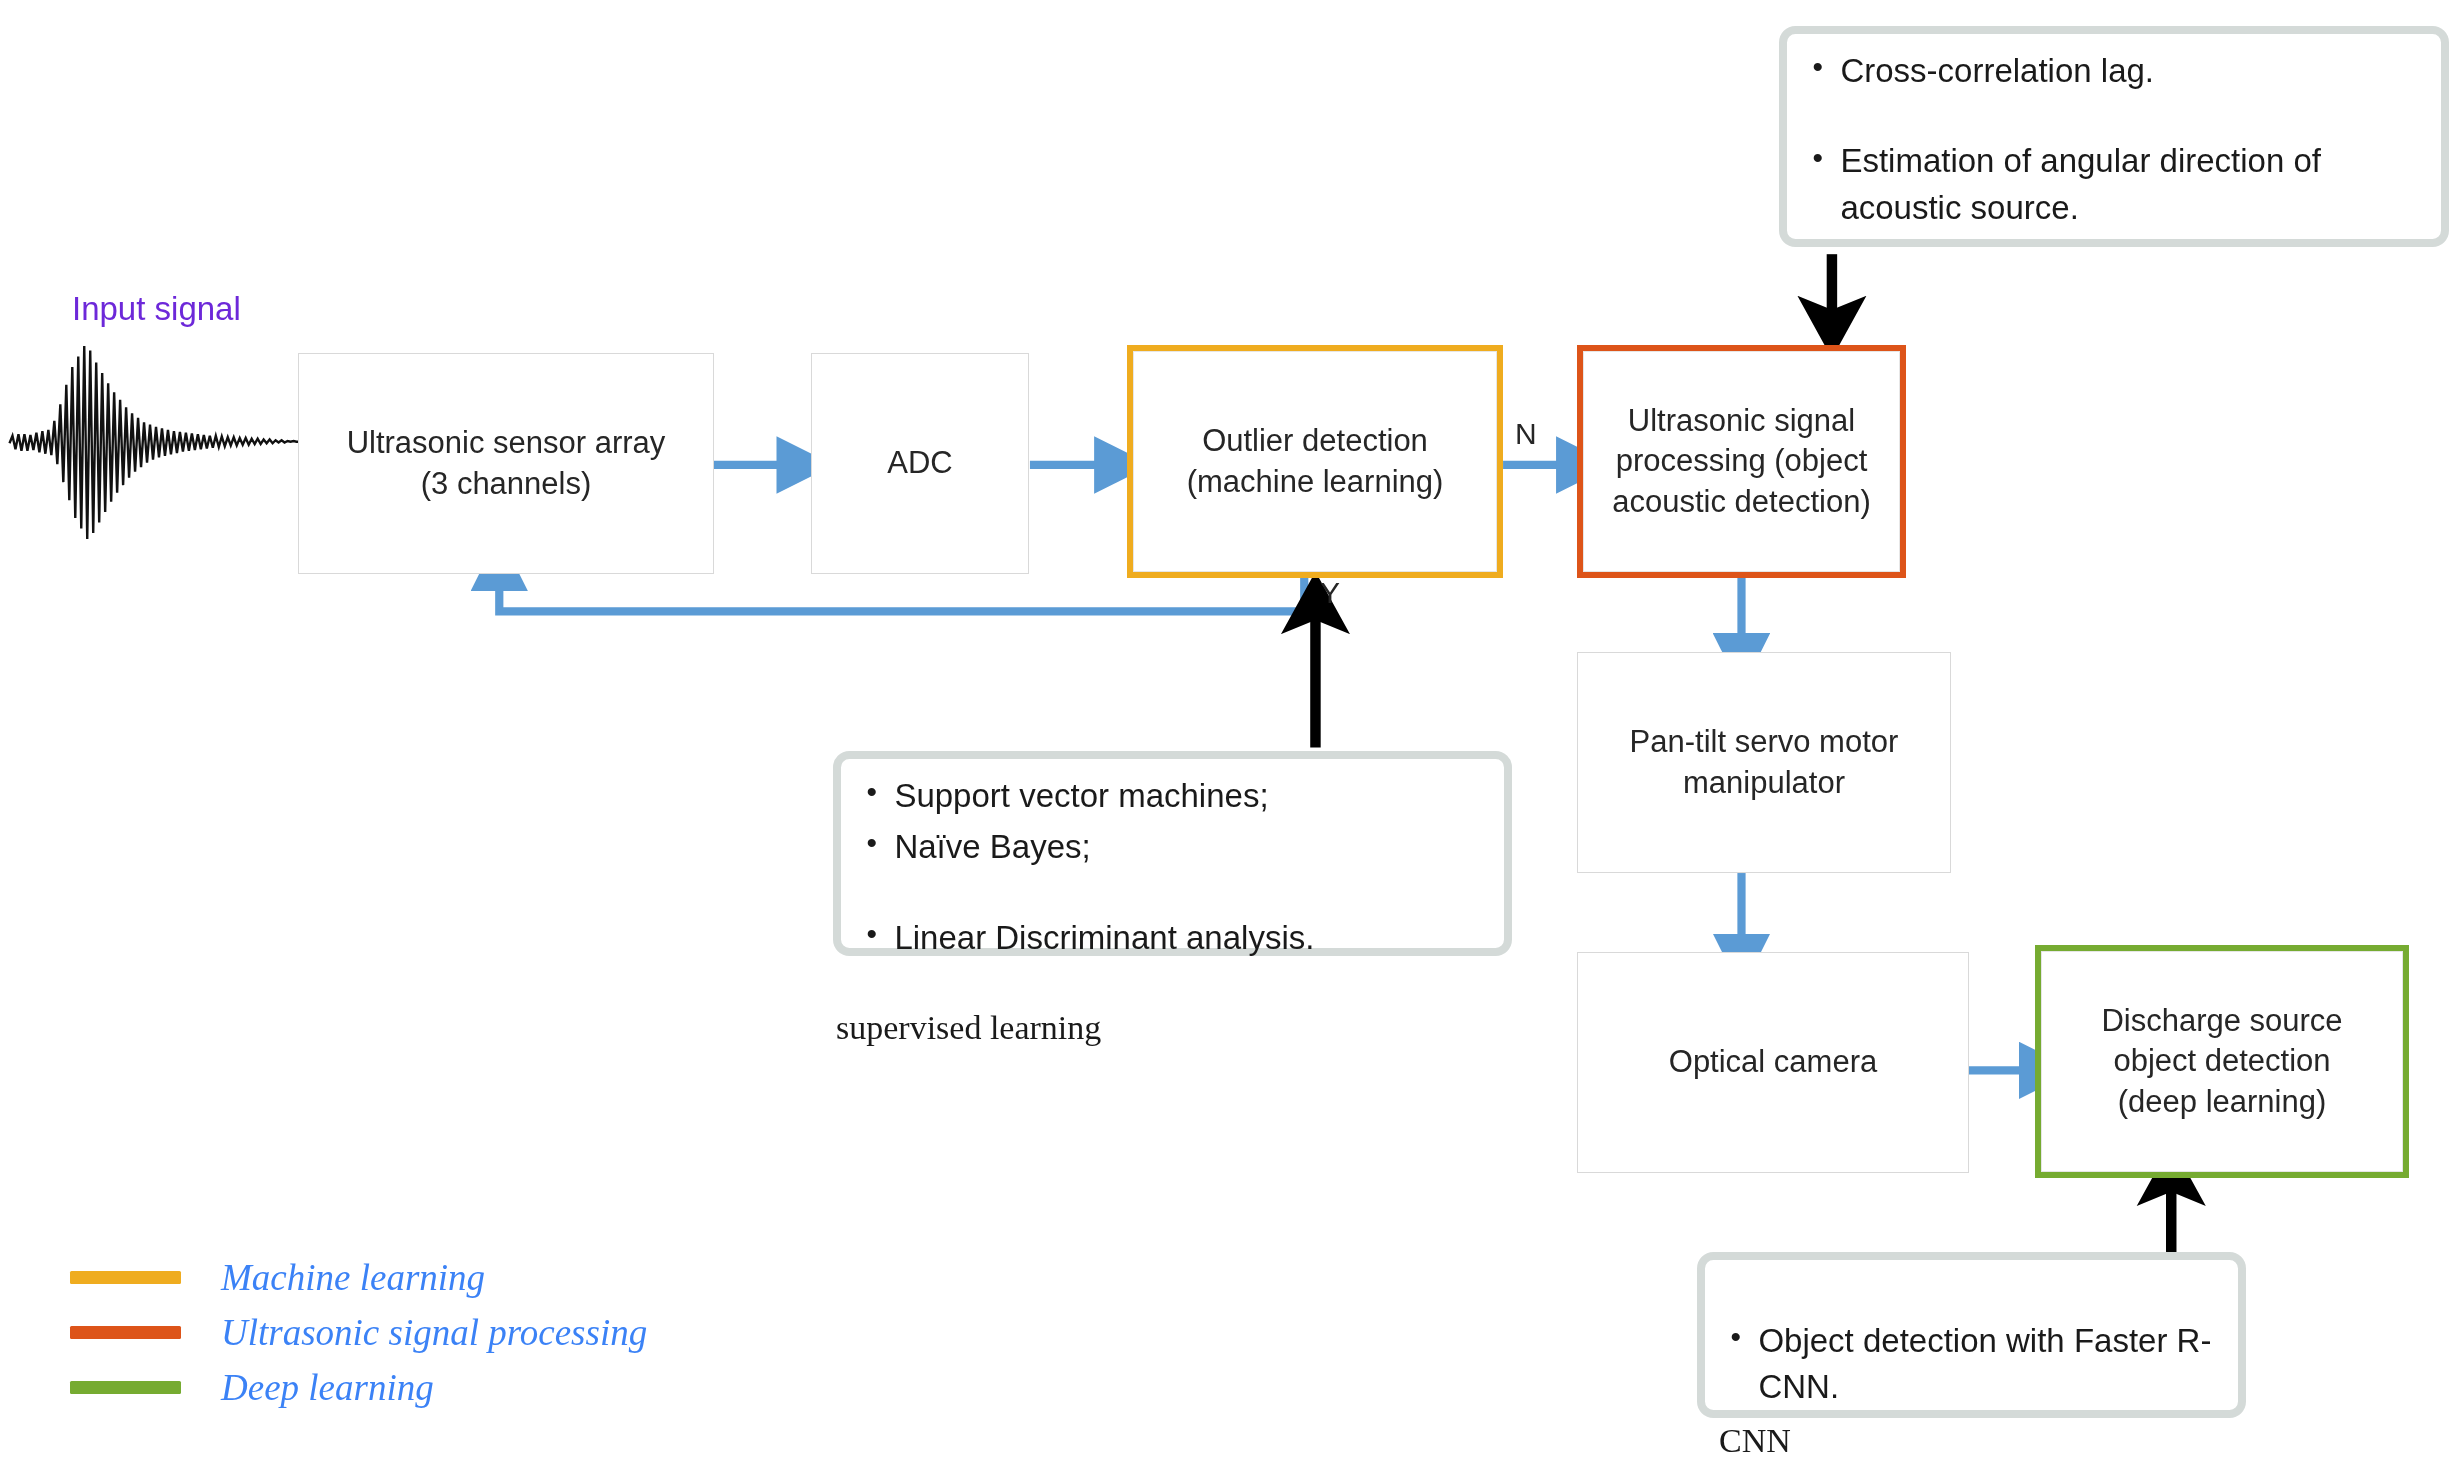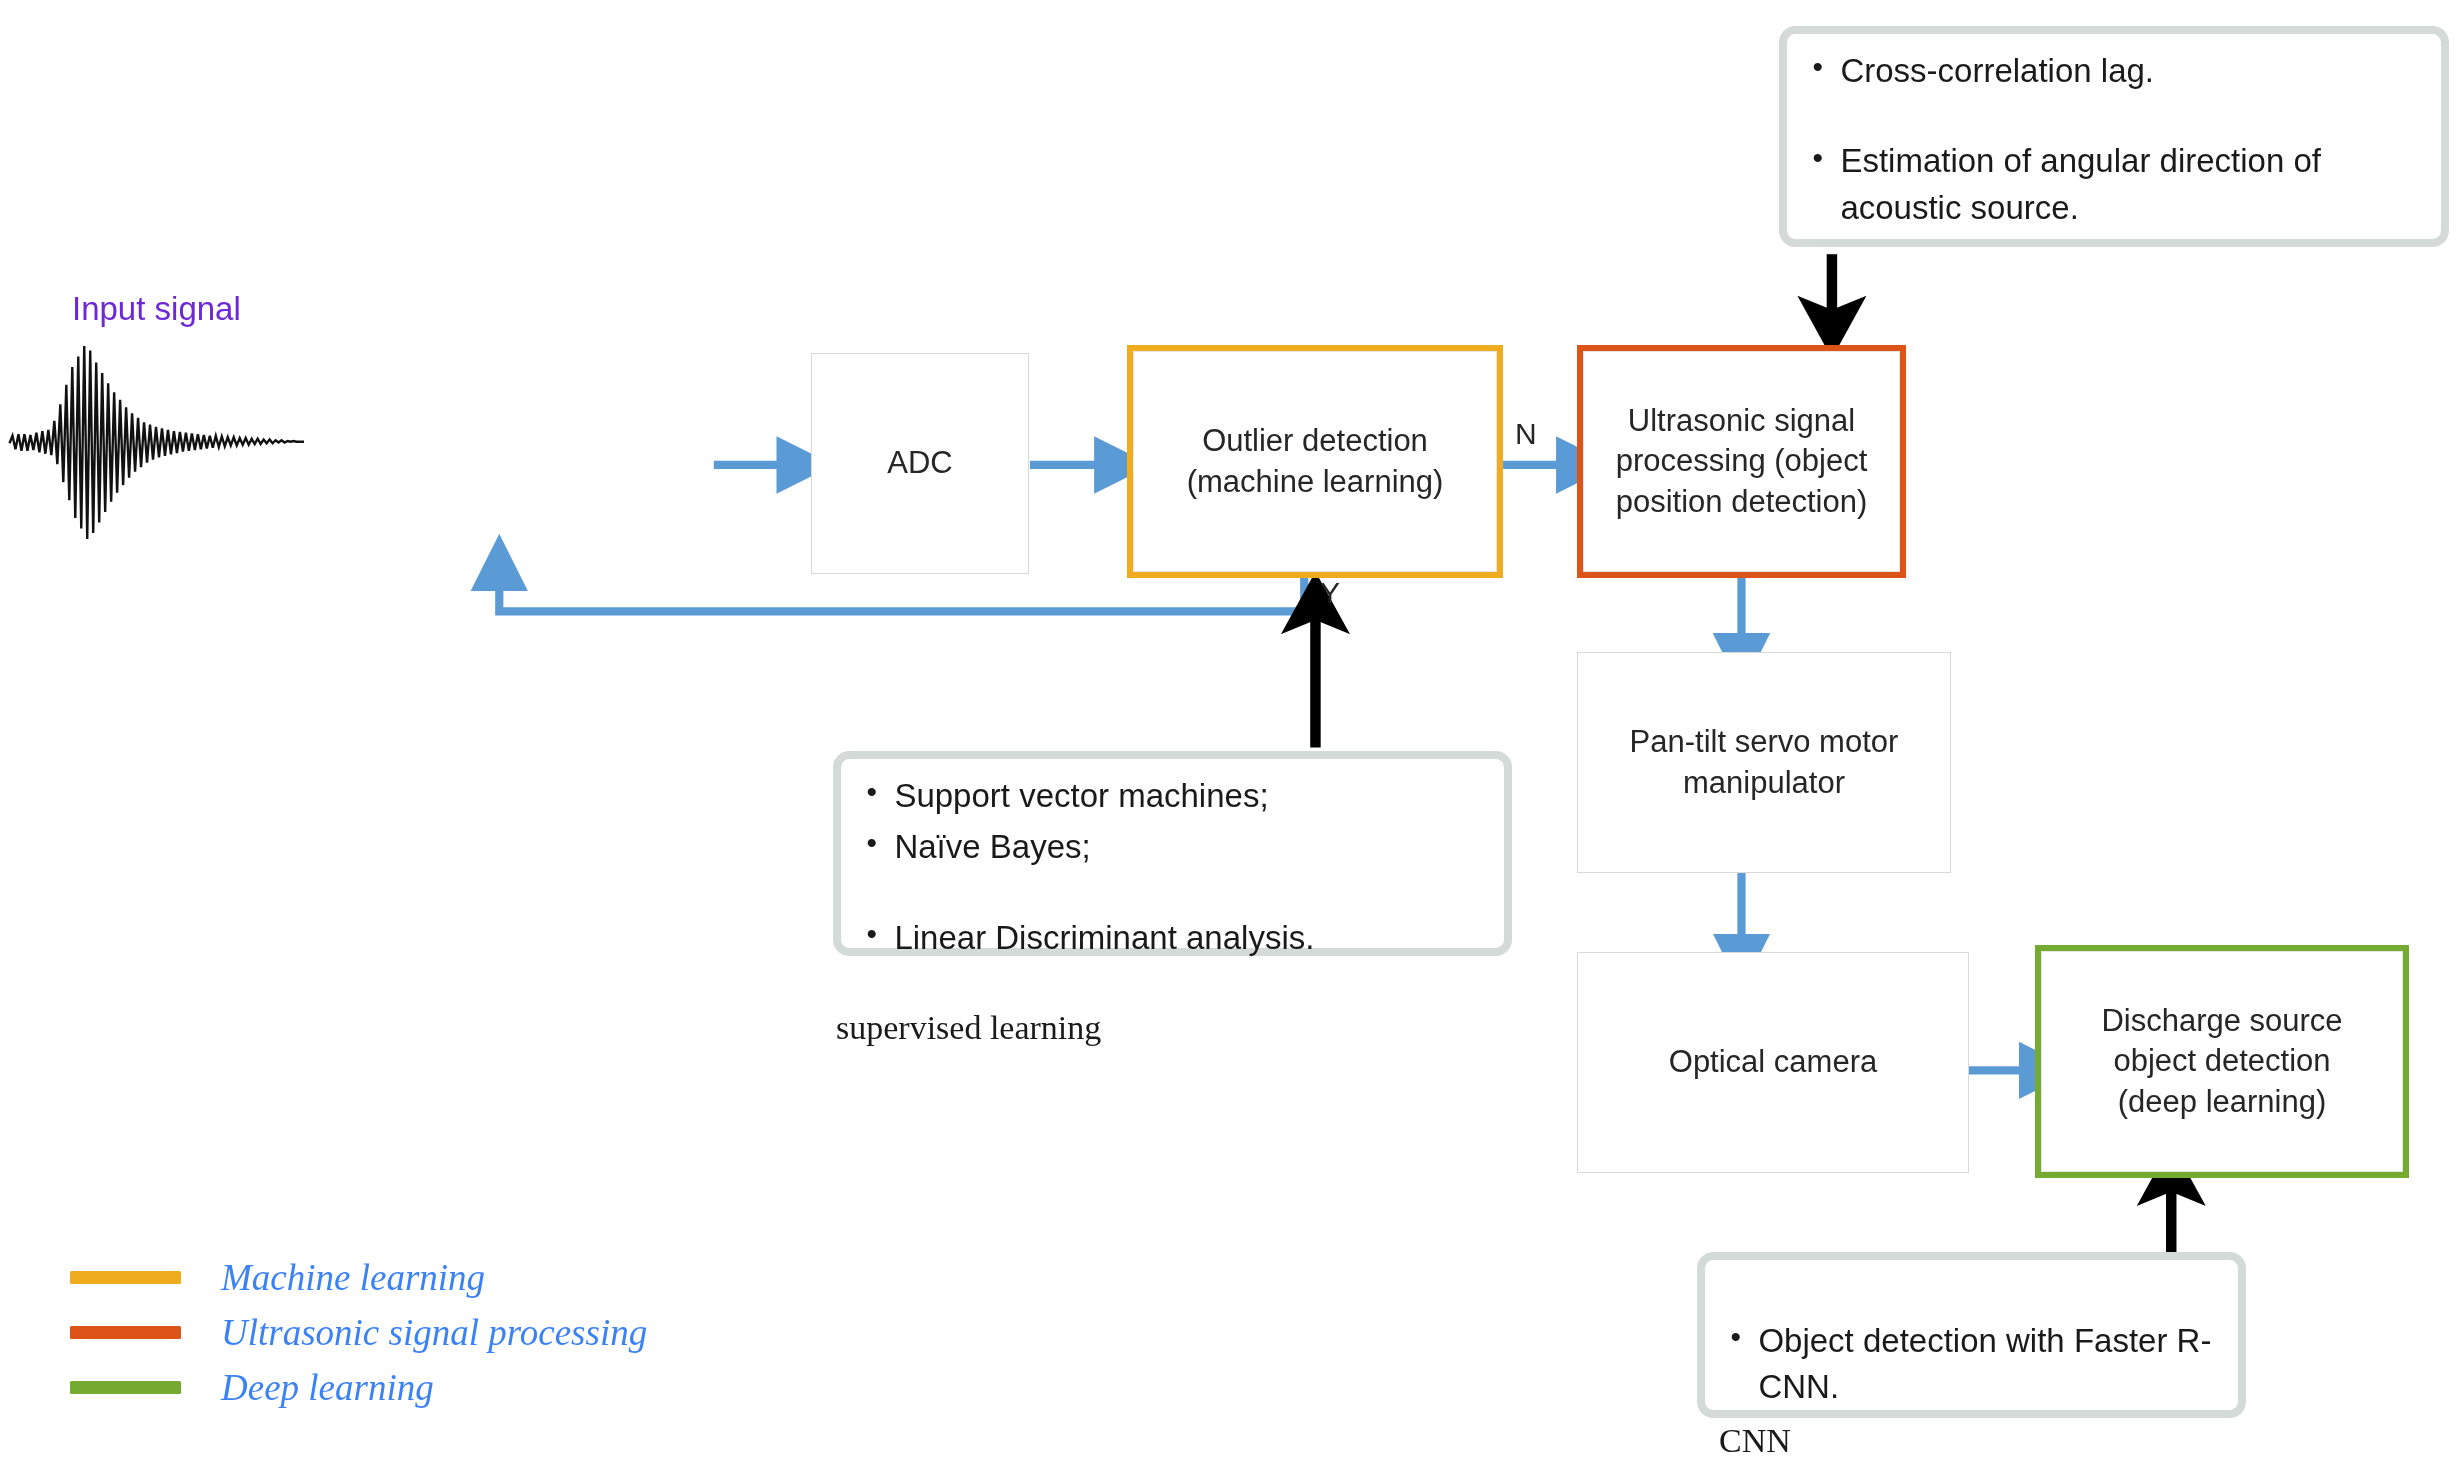--- a/index.html
+++ b/index.html
@@ -174,20 +174,26 @@
 
     <line x1="2905" y1="1675" x2="2905" y2="1577" stroke="#000000" stroke-width="14" marker-end="url(#blackhead)"></line>
   </svg>
 
   <div class="plain-label" style="left:72px; top:290px;">Input signal</div>
 
   <svg class="abs" style="left:7.5px; top:340px; width:299px; height:202px;" viewBox="0 0 400 270" preserveAspectRatio="none">
     <polyline fill="none" stroke="#111111" stroke-width="3.2" points="2,138 6,128 10,146 14,126 18,148 22,126 26,148 30,127 34,147 38,124 42,150 46,122 50,152 54,120 58,154 62,108 66,166 70,86 74,190 78,60 82,214 86,36 90,238 94,22 98,252 102,8 106,266 110,14 114,258 118,30 122,244 126,44 130,230 134,58 138,216 142,70 146,204 150,80 154,194 158,90 162,184 166,98 170,176 174,104 178,170 182,110 186,164 190,113 194,160 198,116 202,157 206,118 210,155 214,120 218,153 222,122 226,151 230,123 234,149 238,124 242,148 246,125 250,147 254,126 258,146 262,127 266,145 270,128 274,144 278,128 282,143 286,129 290,142 294,130 298,141 302,130 306,141 310,131 314,140 318,131 322,140 326,132 330,139 334,132 338,139 342,133 346,138 350,133 354,138 358,134 362,137 366,134 370,137 374,135 378,136 382,135 386,136 390,136 396,136"></polyline>
   </svg>
 
+  <div class="pbox" style="left:298px; top:353px; width:416px; height:221px;">
+    <div>
+      <span>Ultrasonic sensor array</span><br>
+      <span>(3 channels)</span>
+    </div>
+  </div>
 
   <div class="pbox hl" style="left:1127px; top:345px; width:376px; height:233px; border-color:#EFAC1F;">
     <div class="inner">
       <div>
         <span>Outlier detection</span><br>
         <span>(machine learning)</span>
       </div>
     </div>
   </div>
 
@@ -195,21 +201,21 @@
     <div>
       <span>ADC</span>
     </div>
   </div>
 
   <div class="pbox hl" style="left:1577px; top:345px; width:329px; height:233px; border-color:#DD5419;">
     <div class="inner">
       <div>
         <span>Ultrasonic signal</span><br>
         <span>processing (object</span><br>
-        <span>position detection)</span>
+        <span>acoustic detection)</span>
       </div>
     </div>
   </div>
 
   <div class="pbox" style="left:1577px; top:652px; width:374px; height:221px;">
     <div>
       <span>Pan-tilt servo motor</span><br>
       <span>manipulator</span>
     </div>
   </div>

